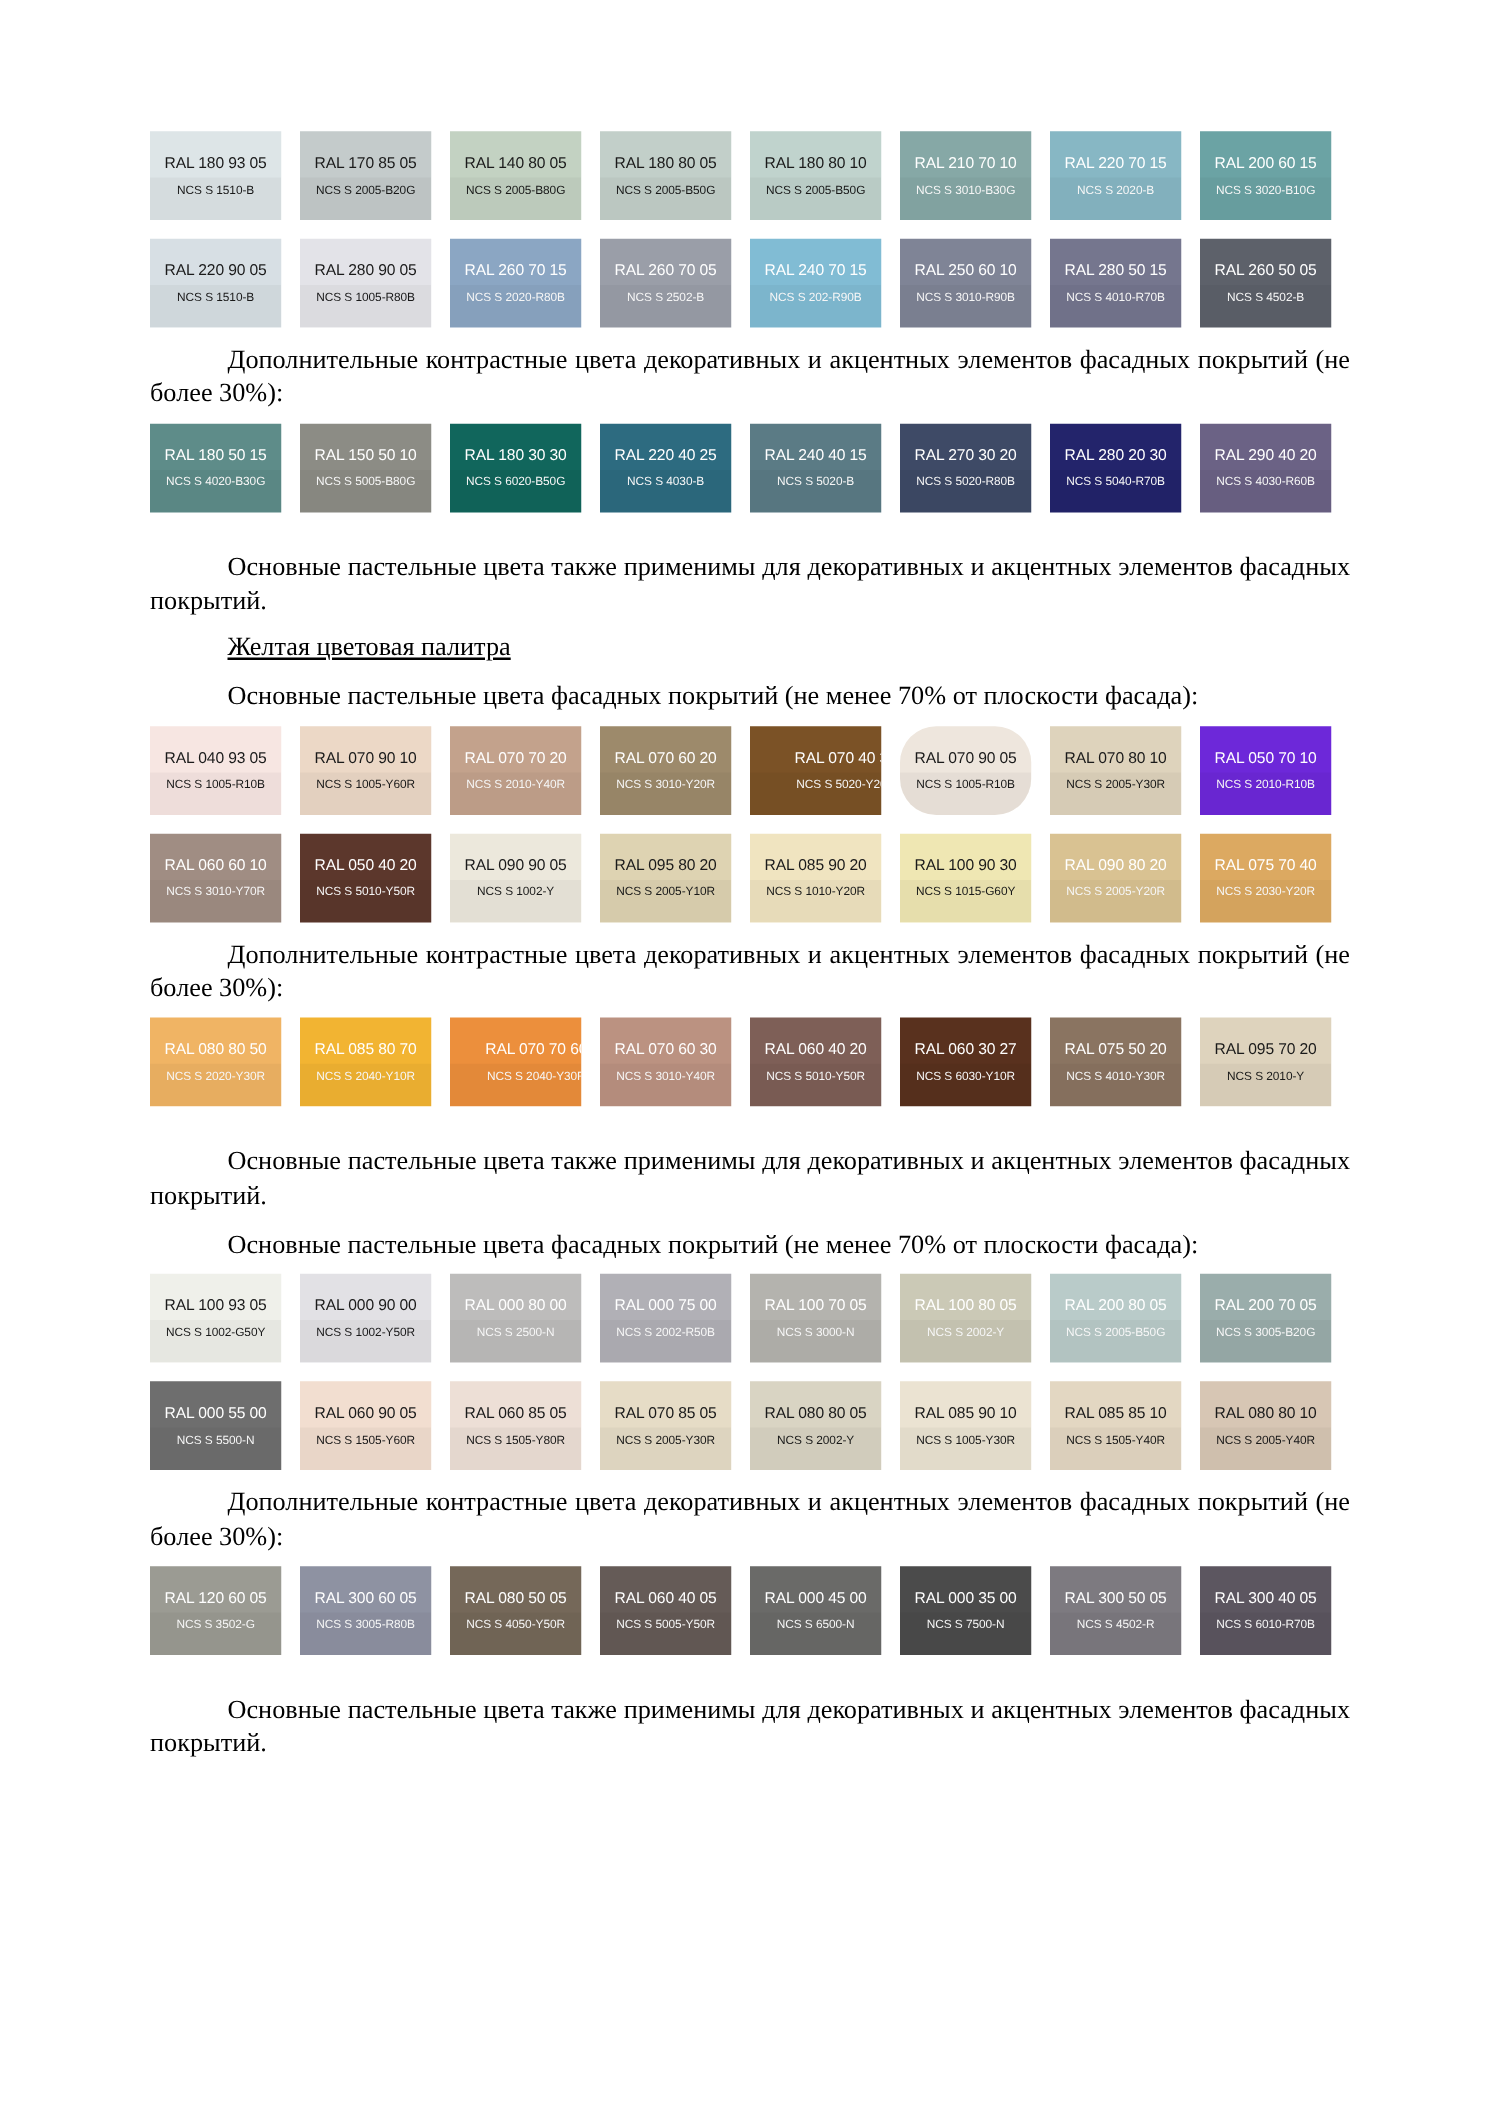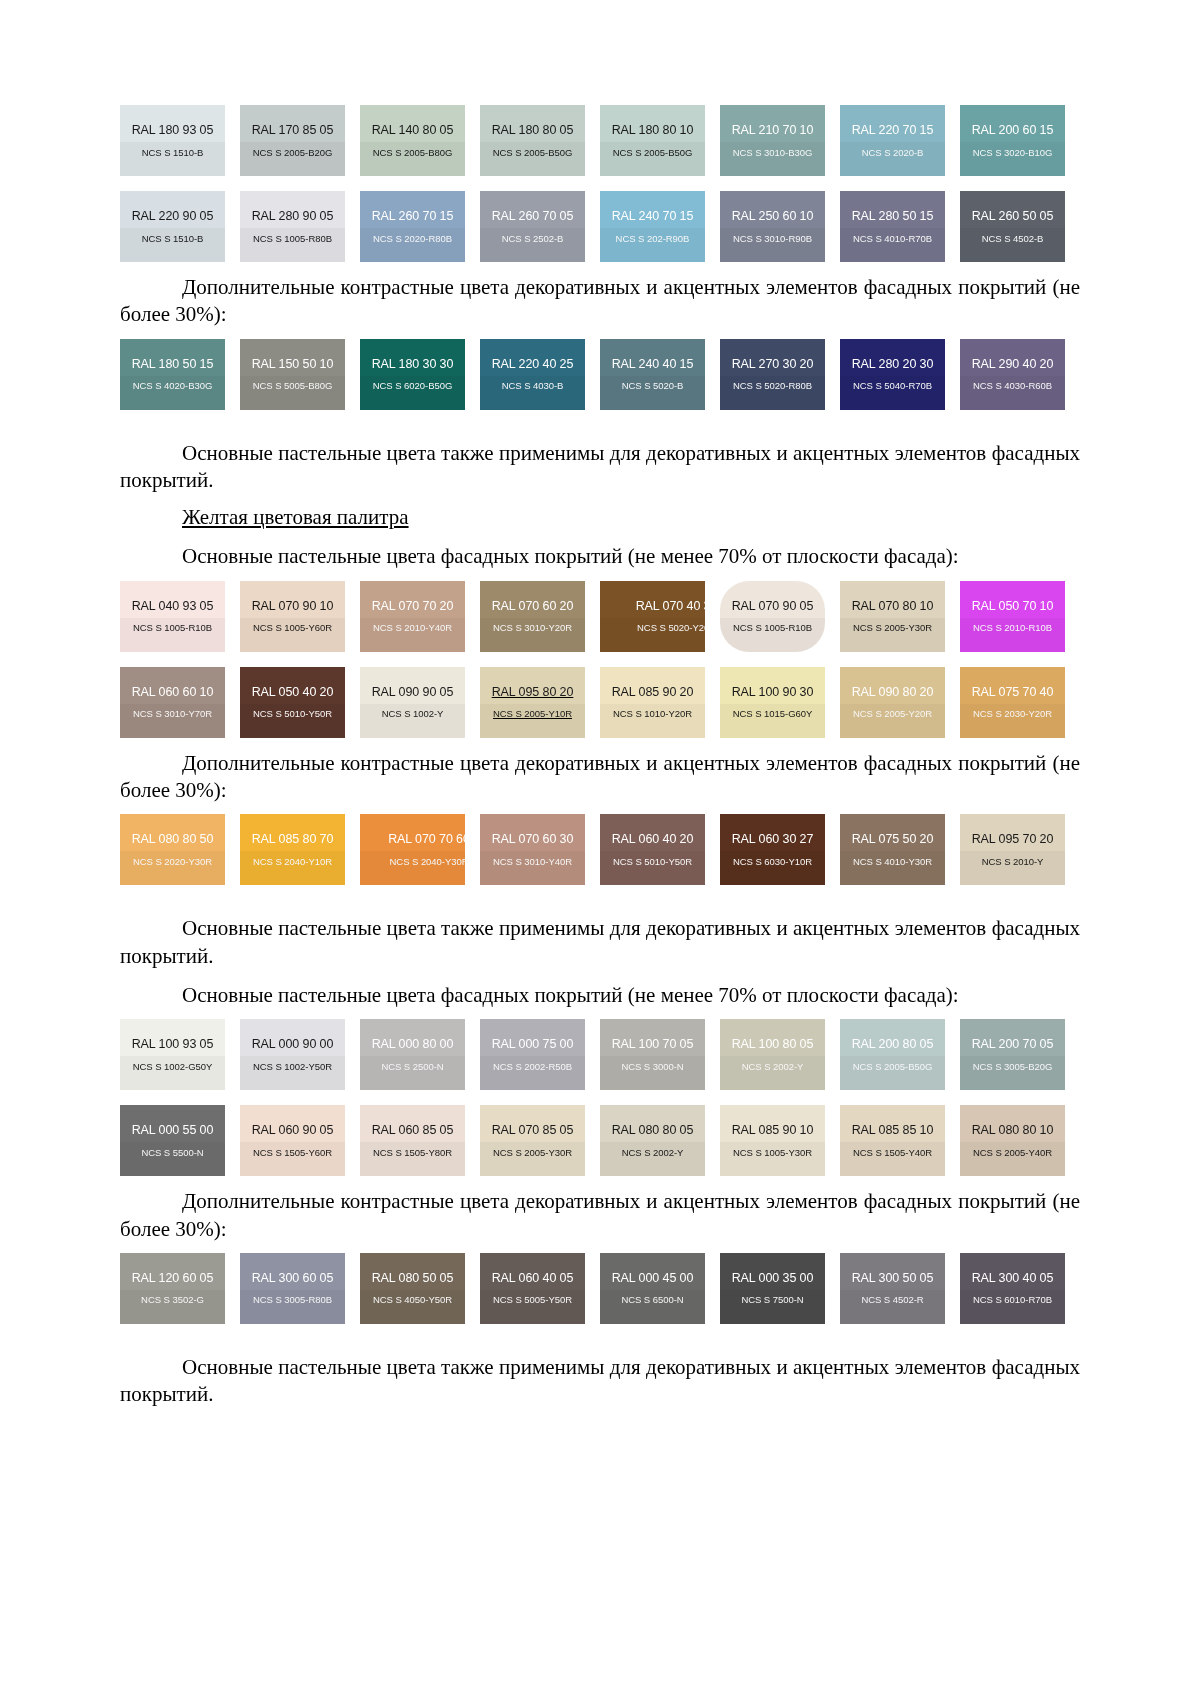--- a/index.html
+++ b/index.html
@@ -238,39 +238,39 @@
         <div class="ncs">NCS S 5020-Y20R</div>
       </div>
       <div class="swatch light" style="background: rgb(238, 230, 221); border-radius: 29px;">
         <div class="ral">RAL 070 90 05</div>
         <div class="ncs">NCS S 1005-R10B</div>
       </div>
       <div class="swatch light" style="background: rgb(222, 211, 188);">
         <div class="ral">RAL 070 80 10</div>
         <div class="ncs">NCS S 2005-Y30R</div>
       </div>
-      <div class="swatch dark" style="background: #d946ef;">
+      <div class="swatch dark" style="background: #6d28d9;">
         <div class="ral">RAL 050 70 10</div>
         <div class="ncs">NCS S 2010-R10B</div>
       </div>
     </div>
   <div class="swatch-row">
       <div class="swatch dark" style="background: rgb(160, 141, 131);">
         <div class="ral">RAL 060 60 10</div>
         <div class="ncs">NCS S 3010-Y70R</div>
       </div>
       <div class="swatch dark" style="background: rgb(92, 55, 44);">
         <div class="ral">RAL 050 40 20</div>
         <div class="ncs">NCS S 5010-Y50R</div>
       </div>
       <div class="swatch light" style="background: rgb(236, 232, 220);">
         <div class="ral">RAL 090 90 05</div>
         <div class="ncs">NCS S 1002-Y</div>
       </div>
-      <div class="swatch light" style="background: rgb(222, 211, 178); text-decoration: underline;">
+      <div class="swatch light" style="background: rgb(222, 211, 178);">
         <div class="ral">RAL 095 80 20</div>
         <div class="ncs">NCS S 2005-Y10R</div>
       </div>
       <div class="swatch light" style="background: rgb(240, 228, 192);">
         <div class="ral">RAL 085 90 20</div>
         <div class="ncs">NCS S 1010-Y20R</div>
       </div>
       <div class="swatch light" style="background: rgb(239, 231, 179);">
         <div class="ral">RAL 100 90 30</div>
         <div class="ncs">NCS S 1015-G60Y</div>

